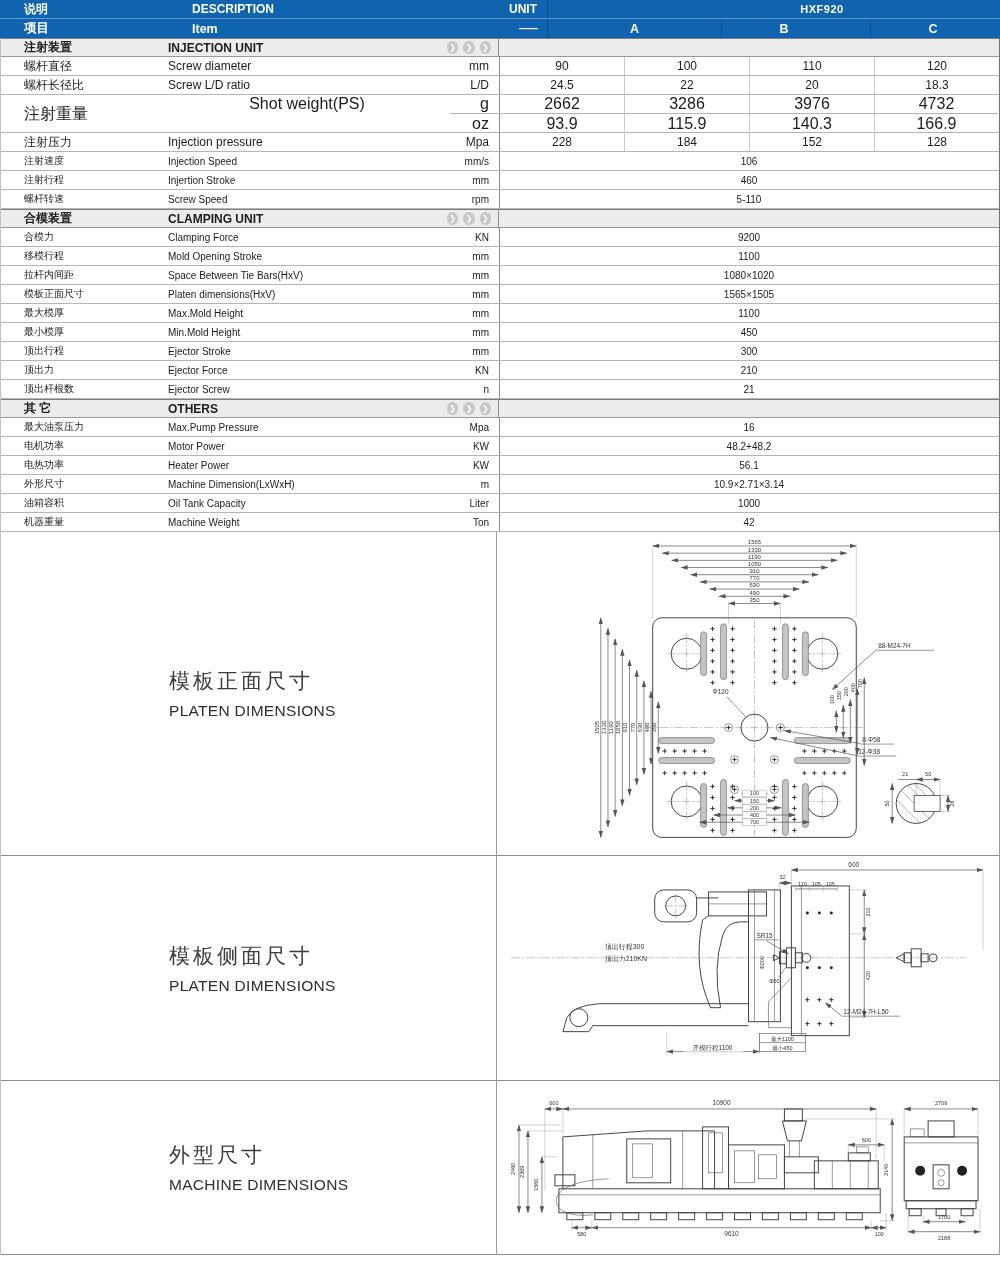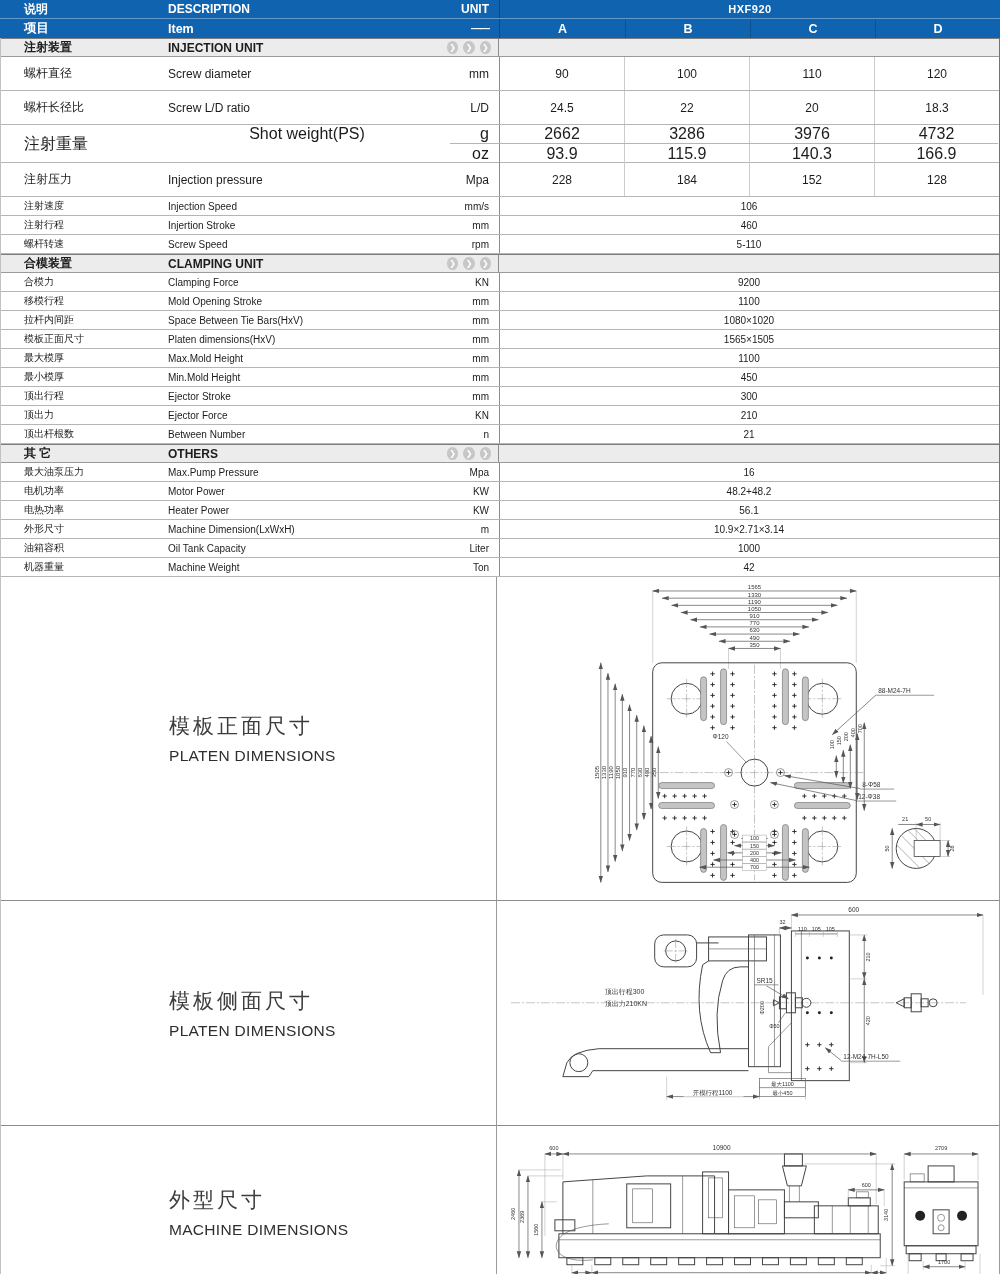--- a/index.html
+++ b/index.html
@@ -2,34 +2,34 @@
 <html><head>
 <meta charset="utf-8">
 <style>
   * { margin:0; padding:0; box-sizing:border-box; }
   html,body { background:#fff; }
   .page {
     width:1000px; height:1274px; background:#fff; position:relative; overflow:hidden;
     font-family:"Liberation Sans","DejaVu Sans",sans-serif; color:#1c1c1c;
   }
   
-  .hdr { background:#1063af; color:#fff; font-weight:bold; }
+  .hdr { background:#1063af; color:#fff; font-weight:bold;gap:24px; }
   .grid { display:grid; align-items:center; }
   .r1 { grid-template-columns:165px 285px 50px 500px; height:19px; border-bottom:1px solid rgba(255,255,255,.35); font-size:12px; }
   .r2 { grid-template-columns:165px 285px 50px 125px 125px 125px 125px; height:19px; font-size:12.5px; }
   .h-zh { padding-left:24px; }
   .h-en { padding-left:3px; }
   .h-unit { text-align:right; padding-right:10px; height:100%; display:flex; align-items:center; justify-content:flex-end; border-right:1px solid rgba(0,0,0,.28); }
   .h-model { text-align:center; font-size:11px; letter-spacing:.5px; }
   .h-col { text-align:center; height:100%; display:flex; align-items:center; justify-content:center; }
   .h-col + .h-col { border-left:1px solid rgba(0,0,0,.18); }
   .h-dash { font-size:10px; letter-spacing:-1px; }
   
   .tbody { border-left:1px solid #c2c2c2; border-right:1px solid #737373; }
-  .trow { grid-template-columns:164px 285px 50px 125px 125px 125px 124px; height:34px; border-bottom:1px solid #b5b5b5; font-size:12px; }
+  .trow { grid-template-columns:164px 285px 50px 125px 125px 125px 124px; height:19px; border-bottom:1px solid #b5b5b5; font-size:12px; }
   .trow-span { grid-template-columns:164px 285px 50px 498px; height:19px; border-bottom:1px solid #b5b5b5; font-size:10px; }
   .sec { grid-template-columns:164px 282px 52px 500px; height:19px; background:#ececec; border-top:1px solid #7d7d7d; border-bottom:1px solid #9a9a9a; font-weight:bold; font-size:12px; }
   .c-zh { padding-left:23px; white-space:nowrap; }
   .c-en { padding-left:3px; white-space:nowrap; }
   .c-unit { text-align:right; padding-right:10px; height:100%; display:flex; align-items:center; justify-content:flex-end; border-right:1px solid #8c8c8c; }
   .c-val { height:100%; display:flex; align-items:center; justify-content:center; border-right:1px solid #cccccc; }
   .c-val.last { border-right:none; }
   .c-span { text-align:center; }
   .chevs { height:100%; display:flex; align-items:center; justify-content:flex-end; gap:5px; padding-right:7px; border-right:1px solid #8c8c8c; }
   .chev { width:13px; height:13px; border-radius:50%; background:#c7c7c7; color:#fff; font-size:8px;
@@ -222,21 +222,21 @@
       <div class="c-span">300</div>
     </div>
     <div class="grid trow-span">
       <div class="c-zh">顶出力</div>
       <div class="c-en">Ejector Force</div>
       <div class="c-unit">KN</div>
       <div class="c-span">210</div>
     </div>
     <div class="grid trow-span">
       <div class="c-zh">顶出杆根数</div>
-      <div class="c-en">Between Number</div>
+      <div class="c-en">Ejector Screw</div>
       <div class="c-unit">n</div>
       <div class="c-span">21</div>
     </div>
 
     <div class="grid sec">
       <div class="c-zh">其 它</div>
       <div class="c-en">OTHERS</div>
       <div class="chevs">
         <span class="chev">❯</span>
         <span class="chev">❯</span>

